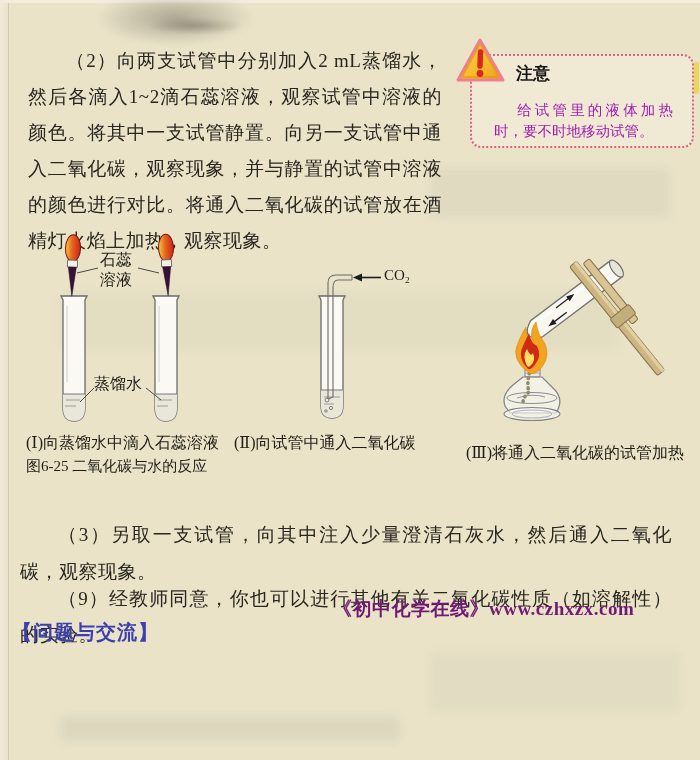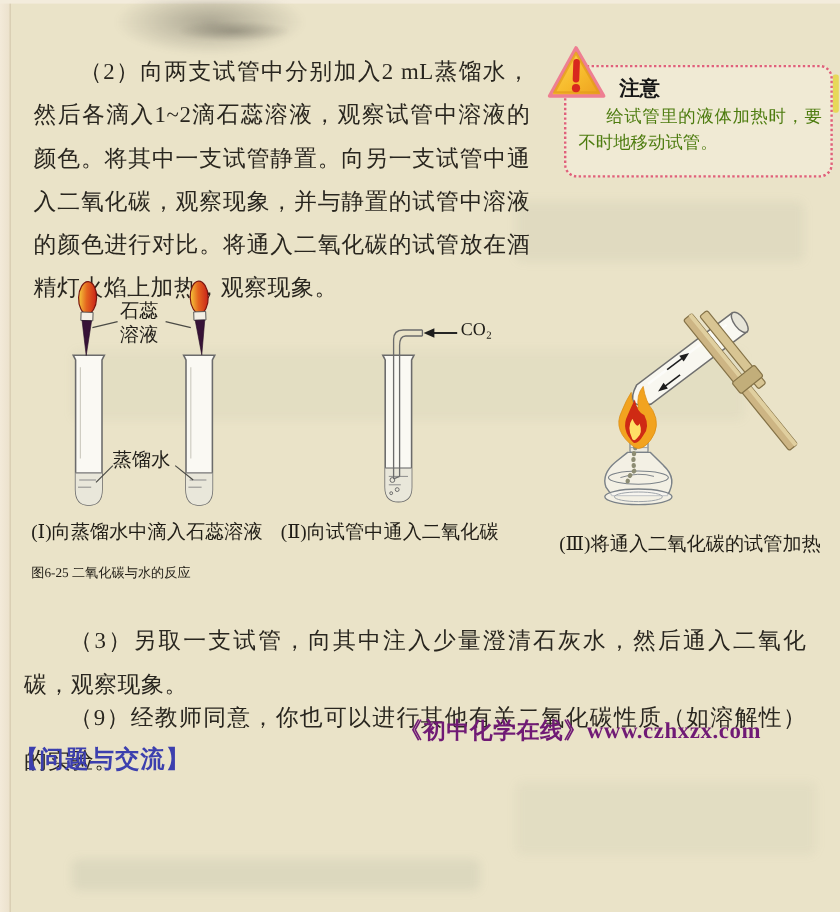--- a/index.html
+++ b/index.html
@@ -21,34 +21,34 @@
         text-indent:2em;letter-spacing:.5px;}
   #para2{left:28px;top:24px;width:414px;}
   #para3{left:20px;top:497px;width:652px;line-height:37px;}
   #para4{left:20px;top:562px;width:652px;line-height:36px;}
 
   
   #notice{position:absolute;left:470px;top:54px;width:220px;height:90px;
           border:2px dotted #e0607a;border-radius:11px;background:rgba(255,253,242,.30);}
   #notice-title{position:absolute;left:44px;top:6px;font-family:Liberation Sans, sans-serif;
           font-weight:bold;font-size:17px;color:#161616;}
-  #notice-body{position:absolute;left:10px;right:7px;top:32px;margin:0;font-size:14.5px;
-          line-height:21px;text-indent:1.6em;color:#4d7c0f;text-align:justify;}
+  #notice-body{position:absolute;left:10px;right:7px;top:32px;margin:12px;font-size:14.5px;
+          line-height:21px;text-indent:1.6em;color:#a21caf;text-align:justify;}
   #warn-icon{position:absolute;left:454px;top:35px;}
 
   
   .figlabel{position:absolute;font-size:16px;line-height:20px;color:#1f1d18;}
   #label-litmus{left:100px;top:250px;width:38px;}
   #label-water{left:94px;top:374px;white-space:nowrap;}
   #label-co2{left:384px;top:265px;font-size:15px;white-space:nowrap;}
   .caption{position:absolute;font-size:16px;white-space:nowrap;color:#201d16;}
   #cap1{left:26px;top:433px;}
   #cap2{left:234px;top:433px;}
   #cap3{left:466px;top:443px;}
-  #figtitle{left:26px;top:457px;font-size:11px;margin-top:13px;}
+  #figtitle{left:26px;top:457px;font-size:15px;}
 
   .figsvg{position:absolute;}
   #fig1{left:40px;top:222px;}
   #fig2{left:300px;top:250px;}
   #fig3{left:465px;top:242px;}
 
   #watermark{position:absolute;left:333px;top:596px;font-size:19px;font-weight:bold;
              color:#701a75;white-space:nowrap;letter-spacing:.5px;}
   #disc-header{position:absolute;left:12px;top:619px;font-size:20px;font-weight:bold;
              color:#3c3fae;font-family:"Liberation Sans","DejaVu Sans",sans-serif;letter-spacing:1px;}

